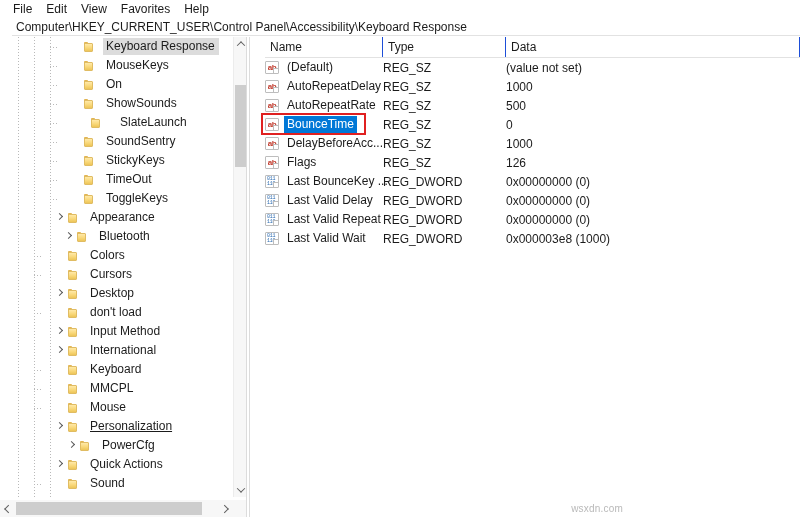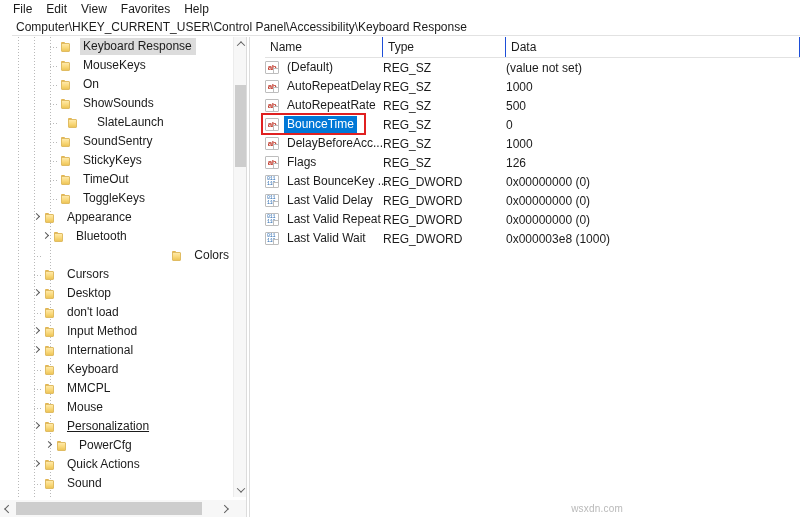--- a/index.html
+++ b/index.html
@@ -72,20 +72,21 @@
     overflow: hidden;
   }
   .tnode {
     position: relative;
     height: 19px;
     display: flex; align-items: center;
     white-space: nowrap;
     font-size: 12px;
     color: #1b1b1b;
     cursor: default;
+    margin-left: 23px;
   }
   .tnode .tlabel {
     padding: 1px 4px 1px 3px;
     line-height: 15px;
   }
   .tnode.sel .tlabel {
     background: #dcdcdc;
   }
   
   .exp {
@@ -411,21 +412,21 @@
             <div class="tnode" style="padding-left: 30px;">
               <div class="exp has"></div>
               <div class="folder"></div>
               <span class="tlabel">Appearance</span>
             </div>
             <div class="tnode" style="padding-left: 39px;">
               <div class="exp has"></div>
               <div class="folder"></div>
               <span class="tlabel">Bluetooth</span>
             </div>
-            <div class="tnode" style="padding-left: 30px; justify-content: flex-end;">
+            <div class="tnode" style="padding-left: 30px;">
               <div class="exp"></div>
               <div class="folder"></div>
               <span class="tlabel">Colors</span>
             </div>
             <div class="tnode" style="padding-left: 30px;">
               <div class="exp"></div>
               <div class="folder"></div>
               <span class="tlabel">Cursors</span>
             </div>
             <div class="tnode" style="padding-left: 30px;">

